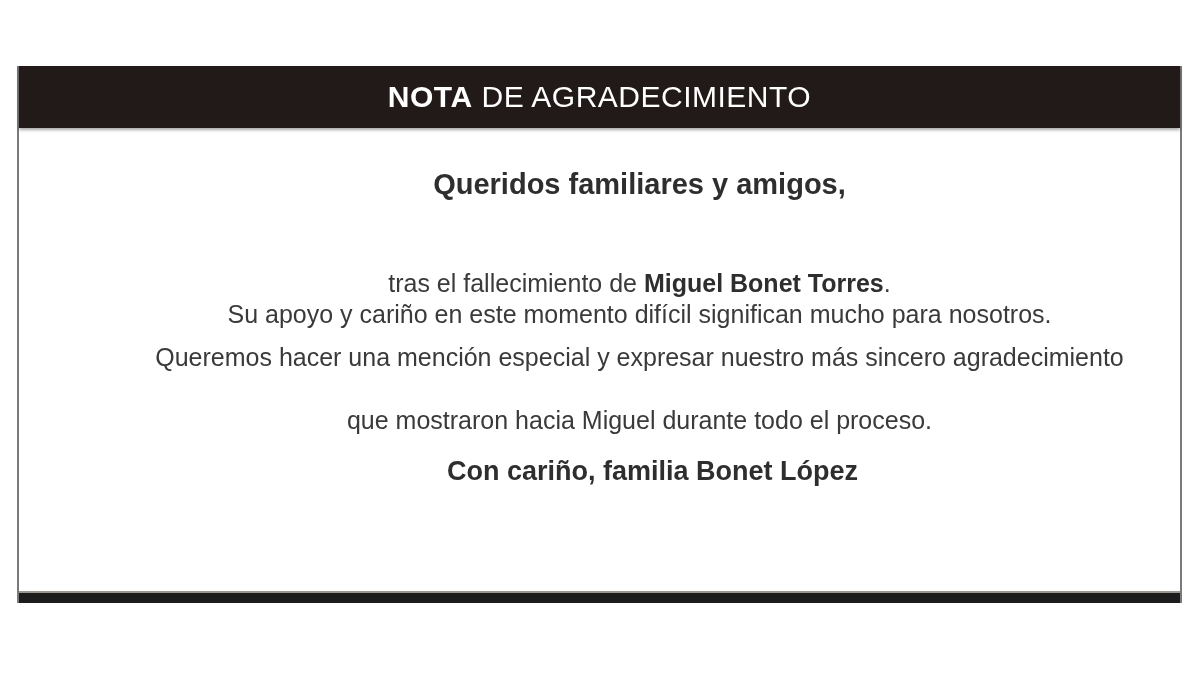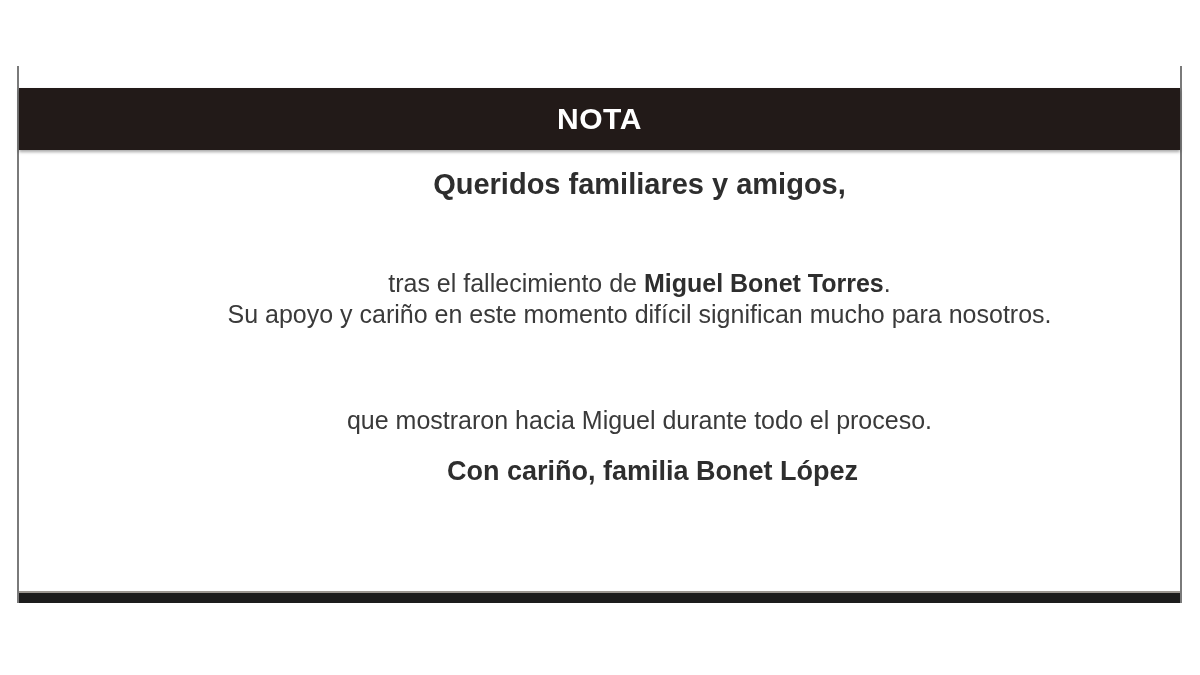--- a/index.html
+++ b/index.html
@@ -30,21 +30,20 @@
     position: absolute;
     left: 0;
     top: 0;
     width: 100%;
     height: 62px;
     background: var(--header-bg, #221a18);
     display: flex;
     align-items: center;
     justify-content: center;
     box-shadow: 0 2px 3px rgba(0,0,0,0.35);
-    margin-top: 22px;
   }
   .card-header .hdr {
     color: var(--header-fg, #ffffff);
     font-size: 30px;
     letter-spacing: 0.5px;
     white-space: pre;
   }
   .hdr-bold { font-weight: bold; }
   .hdr-rest { font-weight: normal; }
   .card-body {
@@ -90,33 +89,34 @@
   }
 </style>
 </head>
 <body>
 
 <div class="page" style="--page-bg: #ffffff; --header-bg: #221a18; --header-fg: #ffffff; --footer-bg: #1c1c1c; --text-color: #3a3a3a; --border-color: #7a7a7a;">
   <div class="card">
 
     <div class="card-header">
       <span class="hdr hdr-bold">NOTA</span>
+        <span class="hdr hdr-rest"> DE AGRADECIMIENTO</span>
     </div>
 
     <div class="card-body">
       <div class="greeting">Queridos familiares y amigos,</div>
 
       <p class="para">
         <br>
         <span>tras el fallecimiento de </span><strong>Miguel Bonet Torres</strong><span>.</span><br>
         <span>Su apoyo y cariño en este momento difícil significan mucho para nosotros.</span><br>
       </p>
 
       <p class="para">
-        <br>
+        <span>Queremos hacer una mención especial y expresar nuestro más sincero agradecimiento</span><br>
         <br>
         <span>que mostraron hacia Miguel durante todo el proceso.</span><br>
       </p>
 
       <div class="closing">Con cariño, familia Bonet López</div>
     </div>
 
     <div class="card-footer"></div>
   </div>
 </div>

